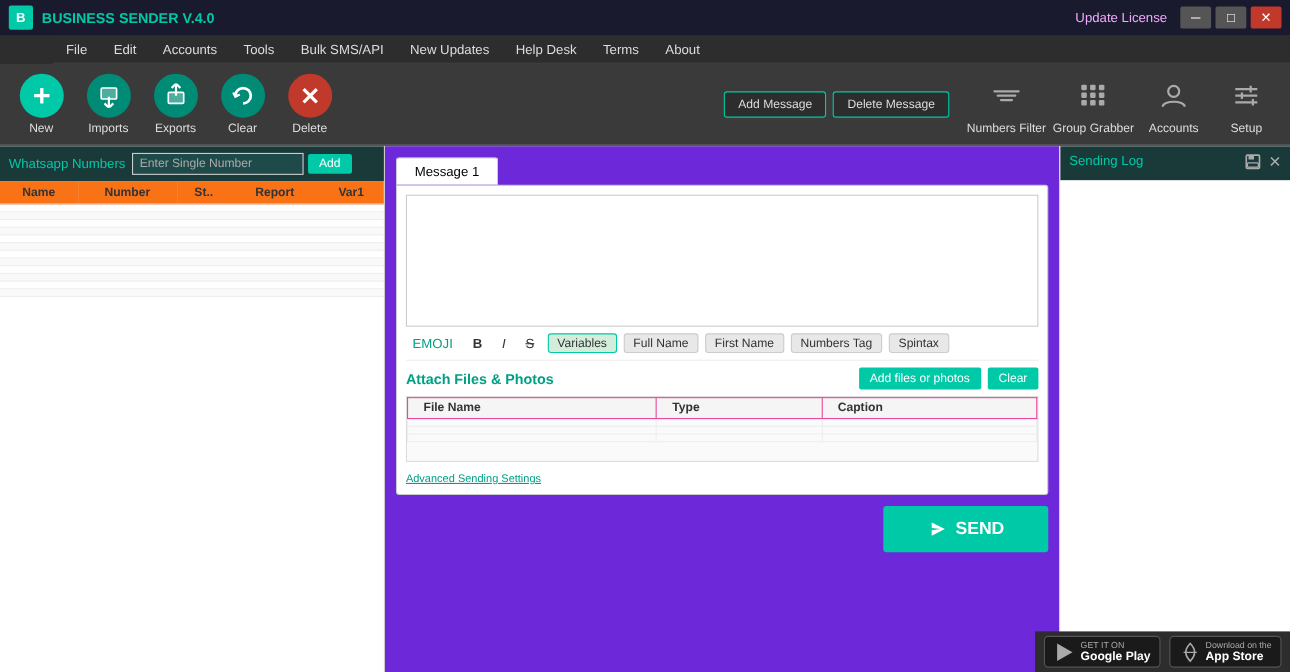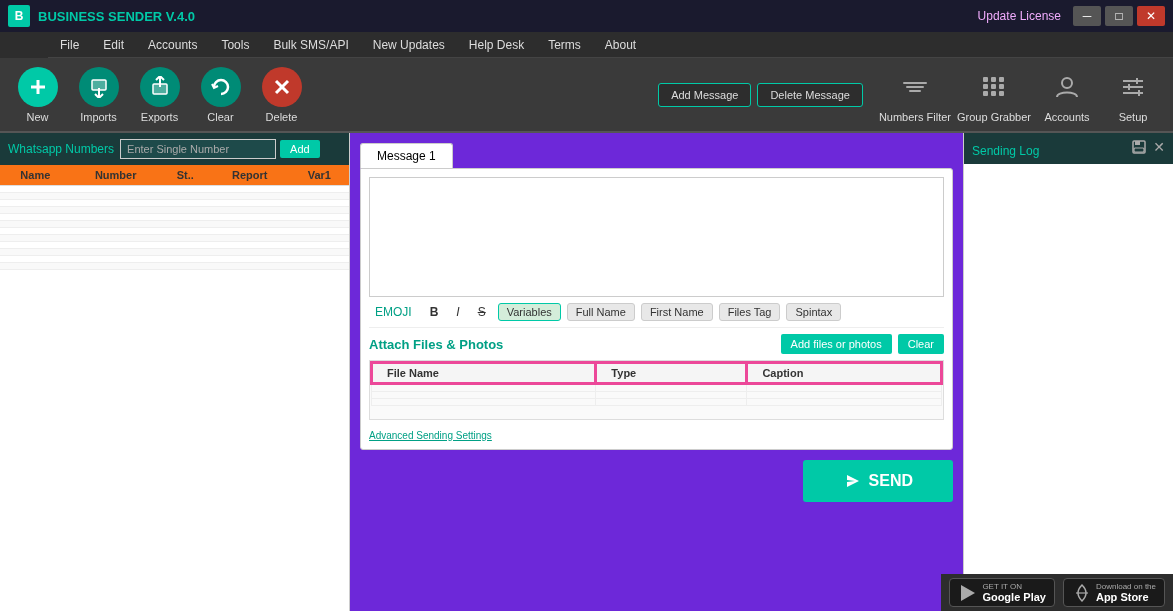--- a/index.html
+++ b/index.html
@@ -227,21 +227,21 @@
     .attach-btn {
       padding: 4px 10px; font-size: 11px; border: none; cursor: pointer;
       border-radius: 2px;
     }
     .attach-btn.add { background: #00c9a7; color: white; }
     .attach-btn.clear { background: #00c9a7; color: white; }
 
     .attach-table { width: 100%; border-collapse: collapse; font-size: 11px; }
     .attach-table th {
       text-align: left; padding: 3px 14px;
-      background: #f5f5f5; border: 3px solid #ec4899; color: #333;
+      background: #f5f5f5; border: 1px solid #ec4899; color: #333;
     }
     .attach-table td { padding: 3px 6px; border: 1px solid #eee; }
 
     .attach-file-list {
       min-height: 60px;
       border: 1px solid #ddd;
       background: #fafafa;
     }
 
     .advanced-link {
@@ -279,21 +279,21 @@
       border-left: 1px solid #ccc;
       display: flex;
       flex-direction: column;
     }
     .right-panel-header {
       background: #1a3a3a;
       color: #00c9a7;
       padding: 6px 8px;
       font-size: 12px;
       display: flex;
-      align-items: flex-end;
+      align-items: flex-start;
       justify-content: space-between;
     }
     .right-panel-icons { display: flex; gap: 6px; }
     .r-icon { color: #aaa; cursor: pointer; font-size: 14px; }
 
     
     .bottom-bar {
       position: absolute;
       bottom: 0;
       right: 0;
@@ -589,21 +589,21 @@
       <textarea class="msg-textarea" placeholder="" style=""></textarea>
 
       <div class="format-toolbar">
         <button class="fmt-btn emoji">EMOJI</button>
         <button class="fmt-btn bold">B</button>
         <button class="fmt-btn italic">I</button>
         <button class="fmt-btn" style="text-decoration:line-through;">S</button>
         <span class="fmt-tag variable">Variables</span>
         <span class="fmt-tag">Full Name</span>
         <span class="fmt-tag">First Name</span>
-        <span class="fmt-tag">Files Tag</span>
+        <span class="fmt-tag">Numbers Tag</span>
         <span class="fmt-tag">Spintax</span>
       </div>
 
       <div class="attach-section">
         <div class="attach-header">
           <span class="attach-title">Attach Files &amp; Photos</span>
           <div class="attach-actions">
             <button class="attach-btn add">Add files or photos</button>
             <button class="attach-btn clear">Clear</button>
           </div>

